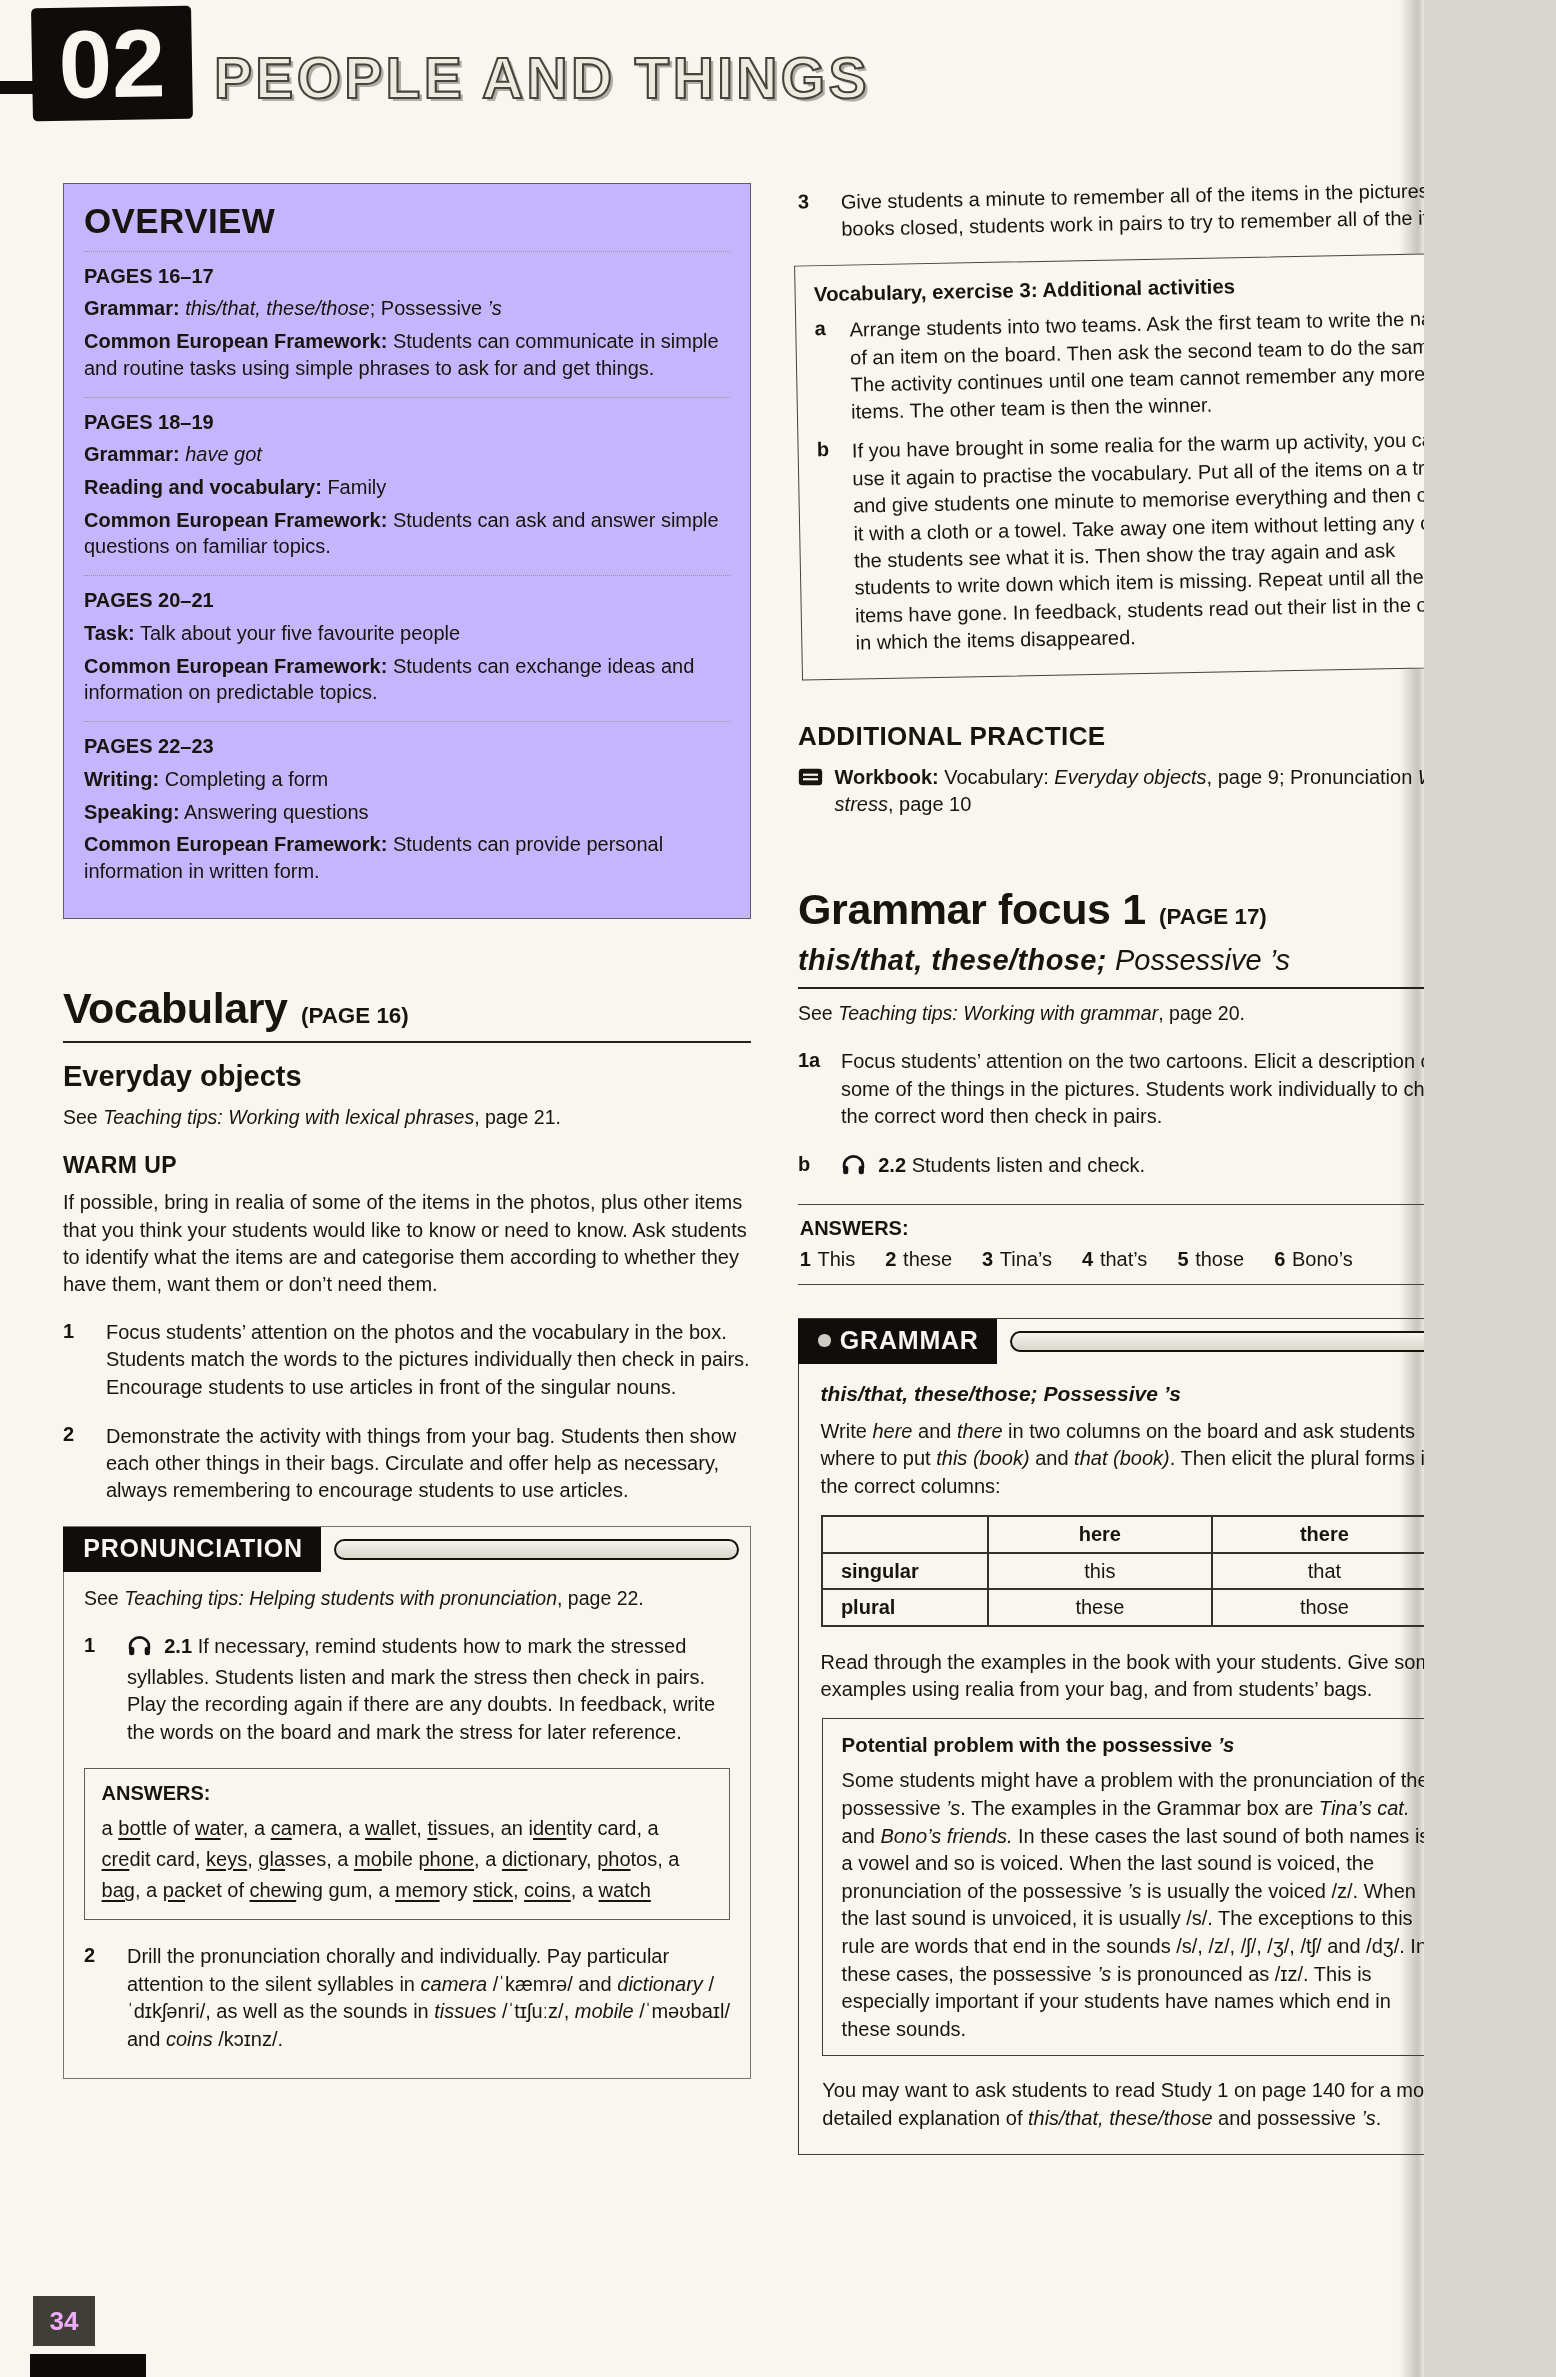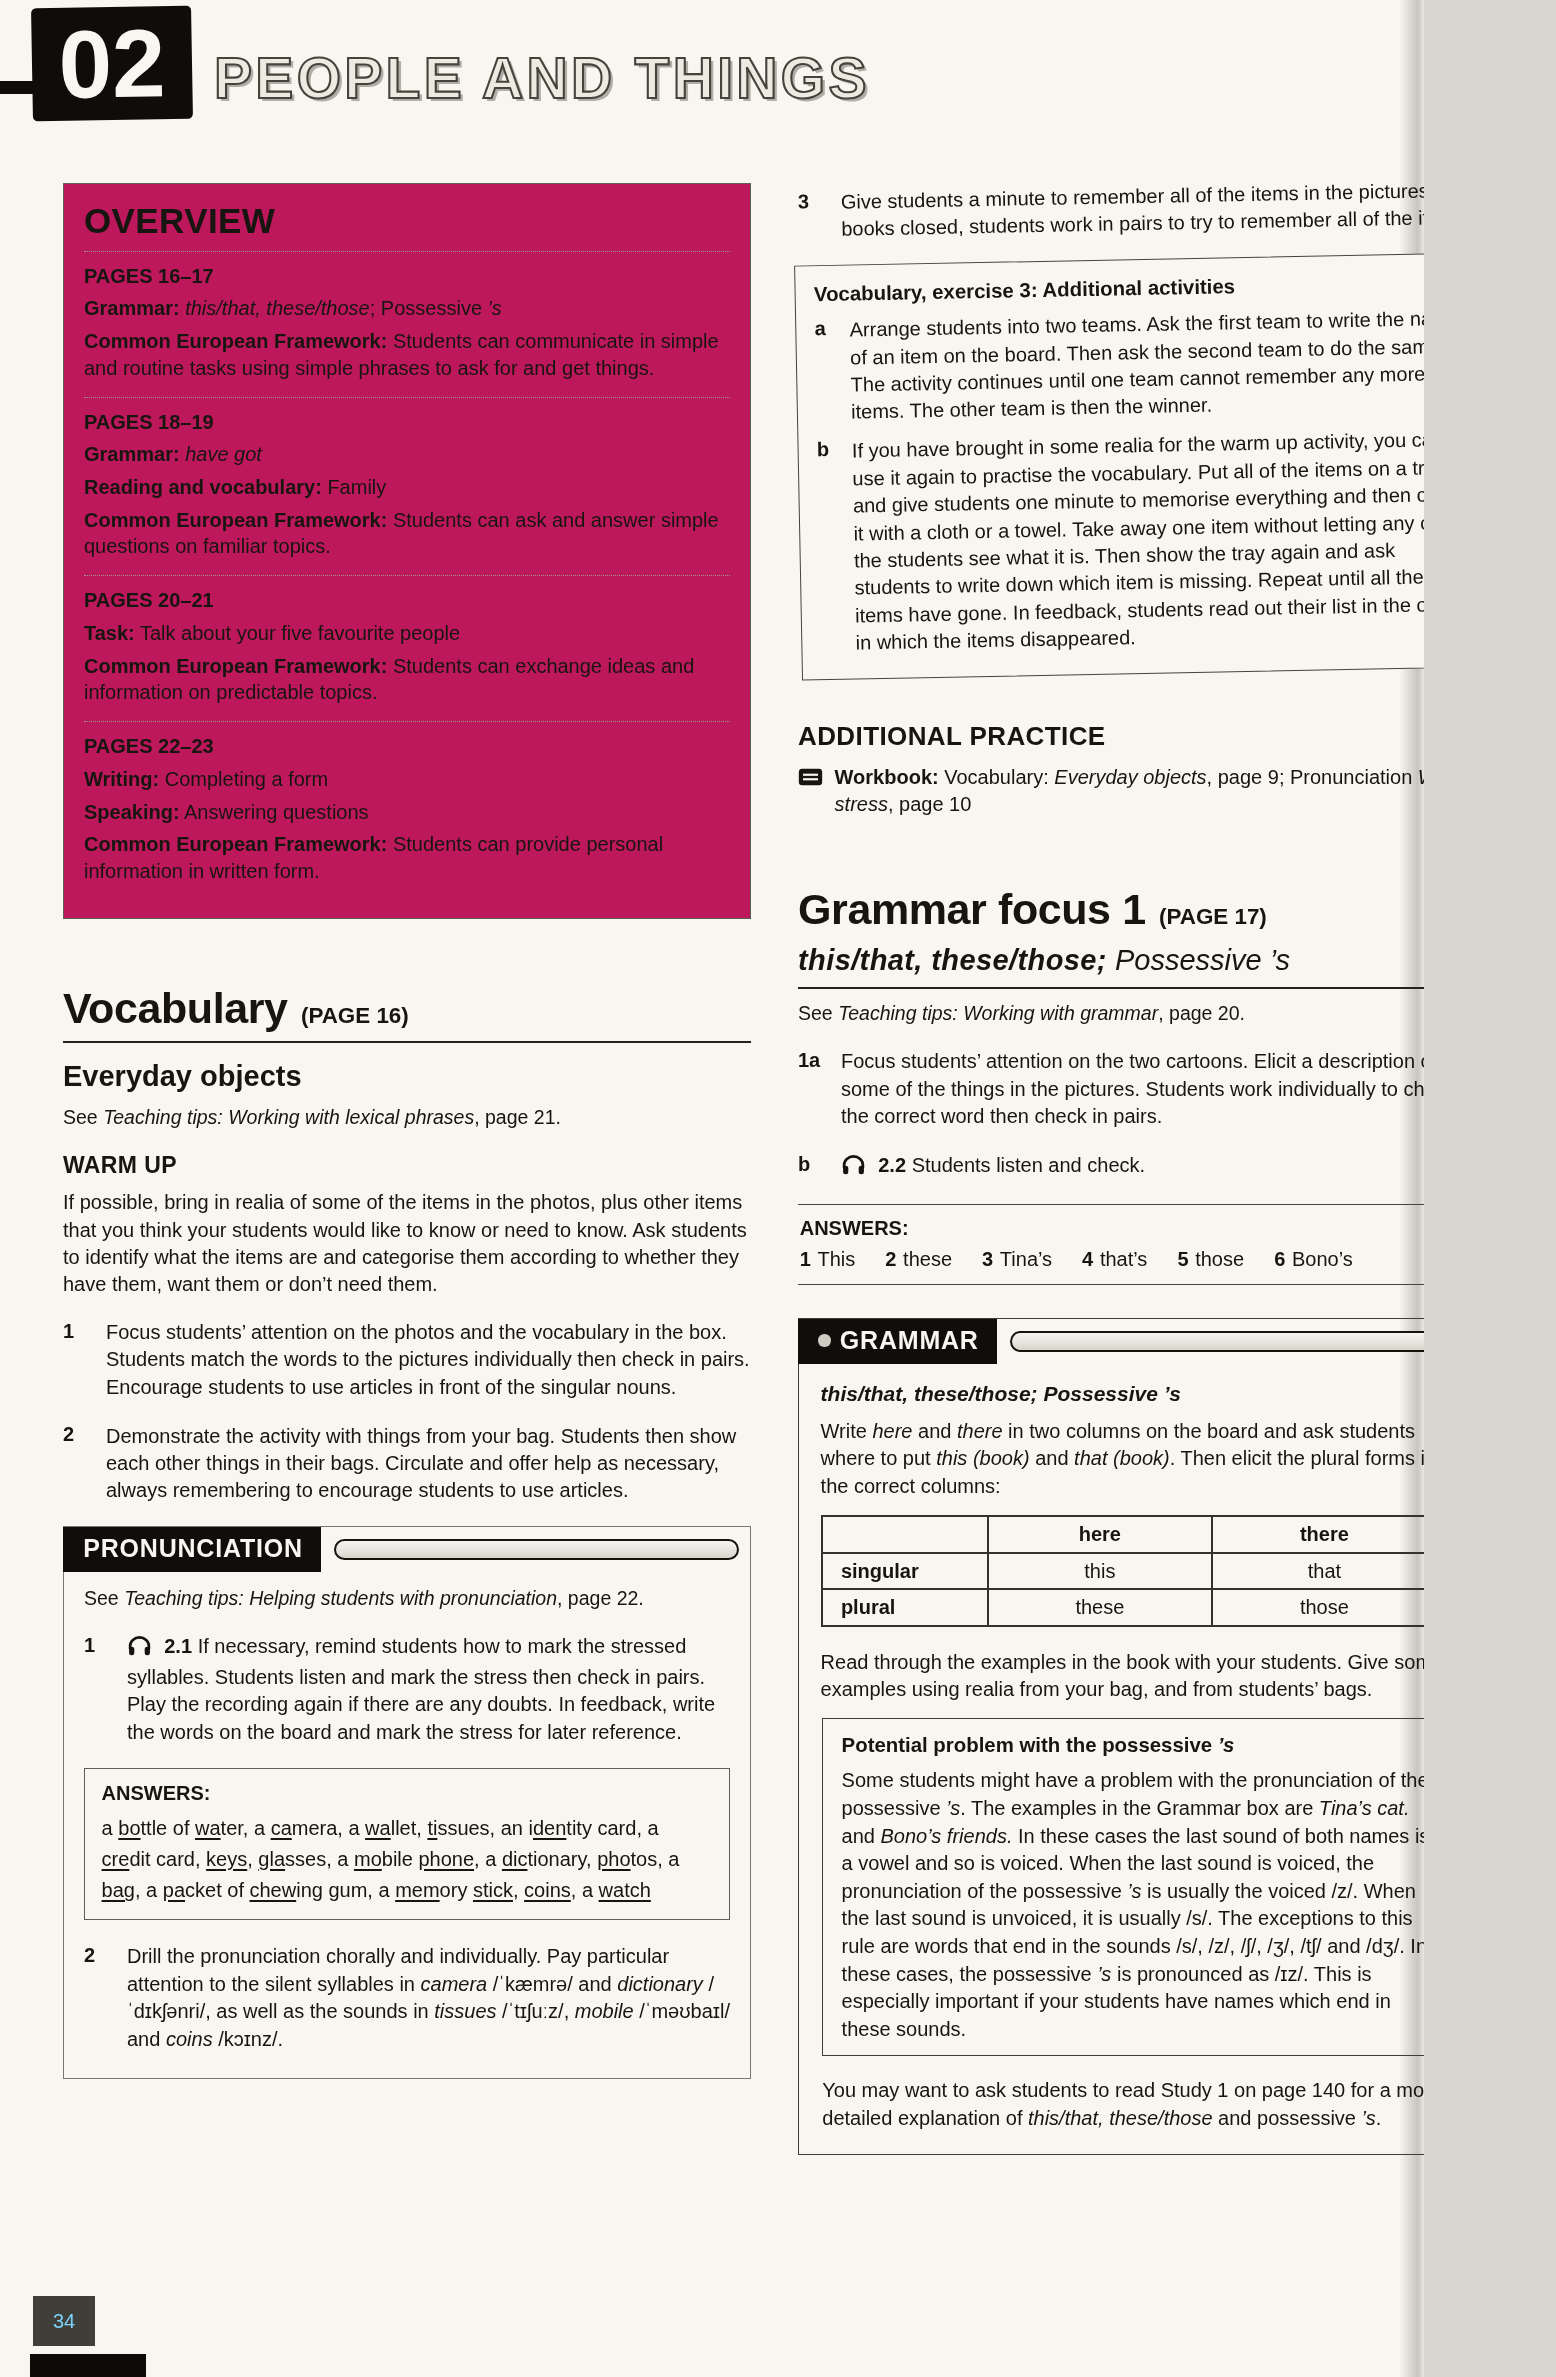--- a/index.html
+++ b/index.html
@@ -20,21 +20,21 @@
   
   .columns { position:absolute; top:183px; left:63px; width:1423px; display:flex; gap:47px; }
   .col-left { width:688px; flex:none; }
   .col-right { flex:1; min-width:0; }
 
   .para { font-size:20px; line-height:1.37; margin-bottom:20px; }
   .tips { font-size:19.5px; margin-bottom:23px; }
   u { text-decoration-thickness:1.7px; text-underline-offset:3.3px; }
 
   
-  .overview-box { border:1.7px solid #625e55; padding:13.3px 20px 18.3px; margin-bottom:65px; background:#be185d; }
+  .overview-box { border:1.7px solid #625e55; padding:13.3px 20px 18.3px; margin-bottom:65px; background:#c4b5fd; }
   .overview-title { font-size:35px; font-weight:800; letter-spacing:0.4px; padding:3.3px 0 10px; border-bottom:0.8px dotted #9a968a; }
   .ov-section { padding:13.3px 0 15px; }
   .ov-section + .ov-section { border-top:0.8px dotted #9a968a; }
   .ov-heading { font-weight:800; font-size:20px; margin-bottom:7.5px; }
   .ov-line { font-size:20px; line-height:1.34; margin-top:5.8px; }
 
   
   .section-heading { display:flex; align-items:baseline; gap:13.3px; padding-bottom:8.3px;
     border-bottom:2.5px solid #23211b; margin-bottom:16.6px; }
   .section-heading .main { font-size:43px; font-weight:800; letter-spacing:-0.4px; }
@@ -98,21 +98,21 @@
   .gb-table td.hdr { font-weight:800; text-align:center; }
   .gb-table td.rowlabel { font-weight:800; padding-left:18.3px; width:166px; }
   .gb-table td.cell { text-align:center; }
   .pp-box { border:1.7px solid #403d35; padding:15px 18.3px 11.6px; margin:3.3px 1.7px 21.6px; }
   .pp-title { font-weight:800; font-size:20.4px; margin-bottom:10px; }
   .pp-text { font-size:20px; line-height:1.38; }
   .gb-footer { font-size:20px; line-height:1.38; margin:3.3px 1.7px 16.6px; }
 
   
   .page-num-box { position:absolute; left:33px; top:2296px; width:62px; height:50px; background:#403e38;
-    color:#7dd3fc; display:flex; align-items:center; justify-content:center; font-size:20px; font-weight:400; }
+    color:#f0abfc; display:flex; align-items:center; justify-content:center; font-size:26px; font-weight:700; }
   .bottom-strip { position:absolute; left:30px; bottom:0; width:116px; height:23px; background:#0c0b08; }
 </style>
 </head>
 <body>
 
 <div class="page">
   <div class="edge-right"></div>
 
   <div class="unit-strip"></div>
   <div class="unit-num-box">

